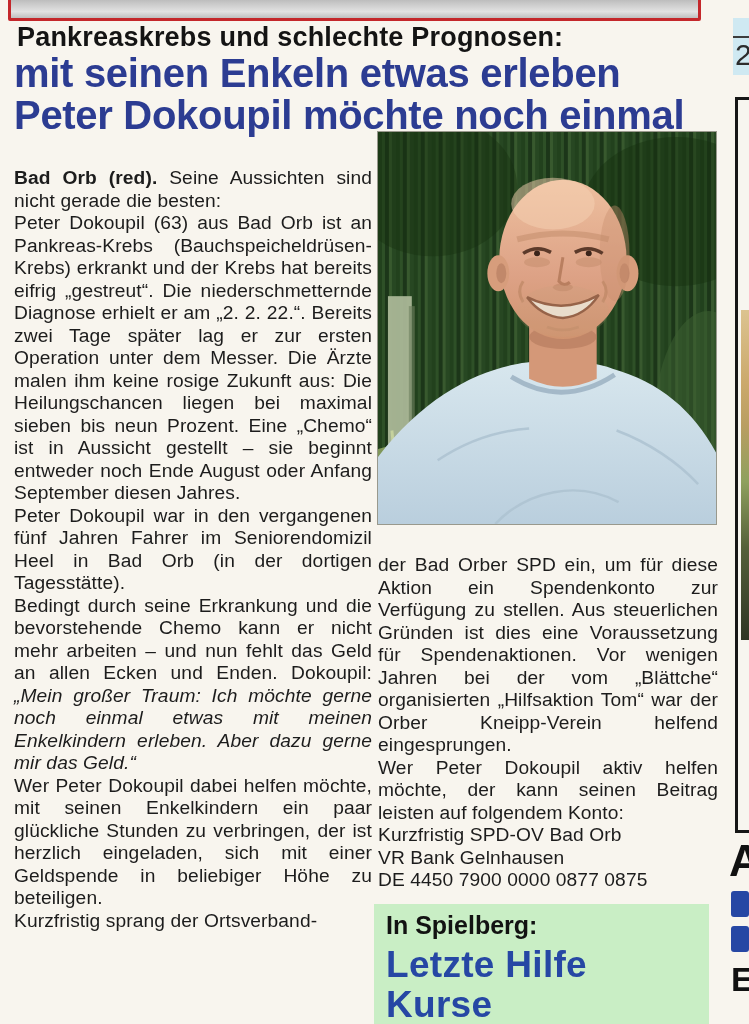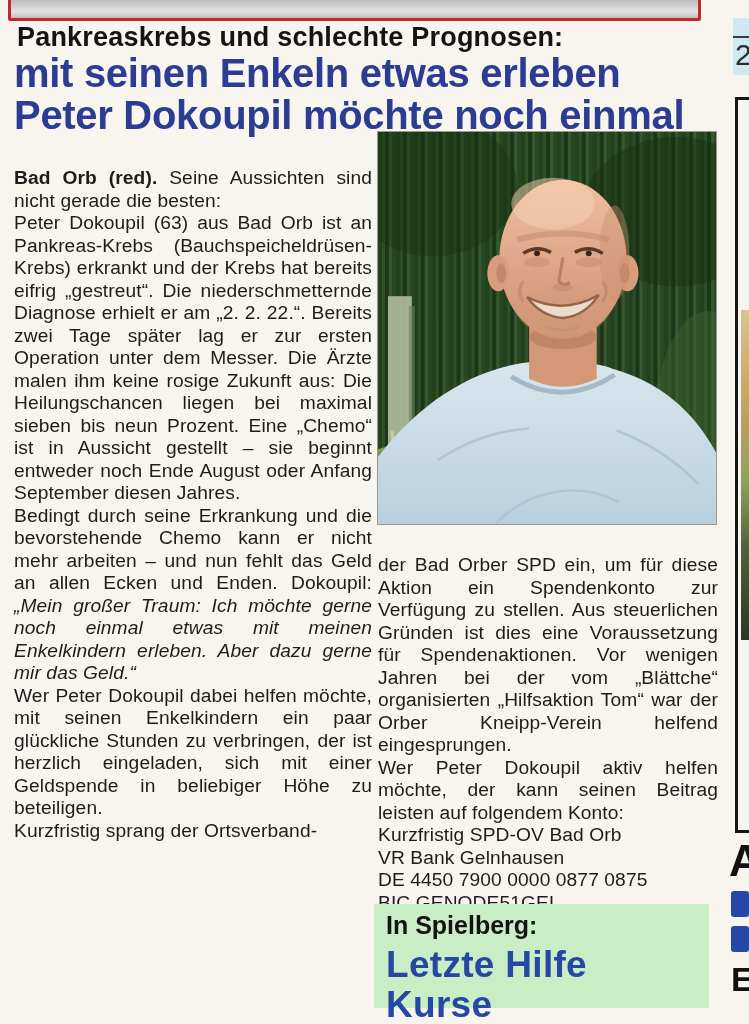--- a/index.html
+++ b/index.html
@@ -41,21 +41,21 @@
   .b{font-weight:bold;}
   .i{font-style:italic;}
   
   .photo-frame{
     left:377px;top:131px;width:340px;height:394px;
     border:1px solid #99998d;background:#2a4a24;
   }
   .photo-frame svg{display:block;width:100%;height:100%;}
   
   .spielberg{
-    left:374px;top:904px;width:335px;height:104px;
+    left:374px;top:904px;width:335px;height:120px;
     background:var(--green-bg);padding:7px 10px 0 12px;
   }
   .sp-kicker{font-size:25px;font-weight:bold;color:#121212;line-height:28px;}
   .sp-headline{font-size:37px;font-weight:bold;color:var(--subhead-blue);line-height:40px;letter-spacing:.3px;margin-top:6px;}
   .sp-body{font-size:19.2px;line-height:22px;margin-top:3px;text-align:justify;}
   
   .page2-strip{left:733px;top:18px;width:16px;height:57px;background:var(--page2-strip);}
   .page2-line{left:733px;top:36px;width:16px;height:2px;background:#3c3c3c;}
   .page2-number{left:735px;top:38px;font-size:30px;color:#2c2c2c;line-height:34px;}
   .nextpage-box{
@@ -80,20 +80,21 @@
 
 <div class="abs kicker">Pankreaskrebs und schlechte Prognosen:</div>
 <div class="abs headline">
   <div>mit seinen Enkeln etwas erleben</div>
   <div>Peter Dokoupil möchte noch einmal</div>
 </div>
 
 <div class="abs col col-left">
     <p class="para"><span class="b">Bad Orb (red).</span><span> Seine Aussichten sind nicht gerade die besten:</span></p>
     <p class="para"><span>Peter Dokoupil (63) aus Bad Orb ist an Pankreas-Krebs (Bauchspeicheldrüsen-Krebs) erkrankt und der Krebs hat bereits eifrig „gestreut“. Die niederschmetternde Diagnose erhielt er am „2. 2. 22.“. Bereits zwei Tage später lag er zur ersten Operation unter dem Messer. Die Ärzte malen ihm keine rosige Zukunft aus: Die Heilungschancen liegen bei maximal sieben bis neun Prozent. Eine „Chemo“ ist in Aussicht gestellt – sie beginnt entweder noch Ende August oder Anfang September diesen Jahres.</span></p>
+    <p class="para"><span>Peter Dokoupil war in den vergangenen fünf Jahren Fahrer im Seniorendomizil Heel in Bad Orb (in der dortigen Tagesstätte).</span></p>
     <p class="para"><span>Bedingt durch seine Erkrankung und die bevorstehende Chemo kann er nicht mehr arbeiten – und nun fehlt das Geld an allen Ecken und Enden. Dokoupil: </span><span class="i">„Mein großer Traum: Ich möchte gerne noch einmal etwas mit meinen Enkelkindern erleben. Aber dazu gerne mir das Geld.“</span></p>
     <p class="para"><span>Wer Peter Dokoupil dabei helfen möchte, mit seinen Enkelkindern ein paar glückliche Stunden zu verbringen, der ist herzlich eingeladen, sich mit einer Geldspende in beliebiger Höhe zu beteiligen.</span></p>
     <p class="para"><span>Kurzfristig sprang der Ortsverband-</span></p>
   </div>
 
 <div class="abs photo-frame">
   <svg viewBox="0 0 340 394" preserveAspectRatio="none">
     <defs>
       <pattern id="hedge" width="18" height="394" patternUnits="userSpaceOnUse">
         <rect x="0" width="4" height="394" fill="#203f1c"></rect>
@@ -155,21 +156,20 @@
     <ellipse cx="186" cy="180" rx="46" ry="26" fill="#caa17f" opacity="0.2"></ellipse>
   </svg>
 </div>
 
 <div class="abs col col-right">
     <p class="para"><span>der Bad Orber SPD ein, um für diese Aktion ein Spendenkonto zur Verfügung zu stellen. Aus steuerlichen Gründen ist dies eine Voraussetzung für Spendenaktionen. Vor wenigen Jahren bei der vom „Blättche“ organisierten „Hilfsaktion Tom“ war der Orber Kneipp-Verein helfend eingesprungen.</span></p>
     <p class="para"><span>Wer Peter Dokoupil aktiv helfen möchte, der kann seinen Beitrag leisten auf folgendem Konto:</span></p>
     <p class="para"><span>Kurzfristig SPD-OV Bad Orb</span></p>
     <p class="para"><span>VR Bank Gelnhausen</span></p>
     <p class="para"><span>DE 4450 7900 0000 0877 0875</span></p>
-    <p class="para"><span>BIC GENODE51GEL</span></p>
   </div>
 
 <div class="abs spielberg">
   <div class="sp-kicker">In Spielberg:</div>
   <div class="sp-headline">Letzte Hilfe Kurse</div>
   <div class="sp-body"><span class="b">Wächtersbach (heh).</span><span> Die evangelische Kirchengemeinde Wächtersbach</span></div>
 </div>
 
 <div class="abs page2-strip"></div>
 <div class="abs page2-line"></div>

